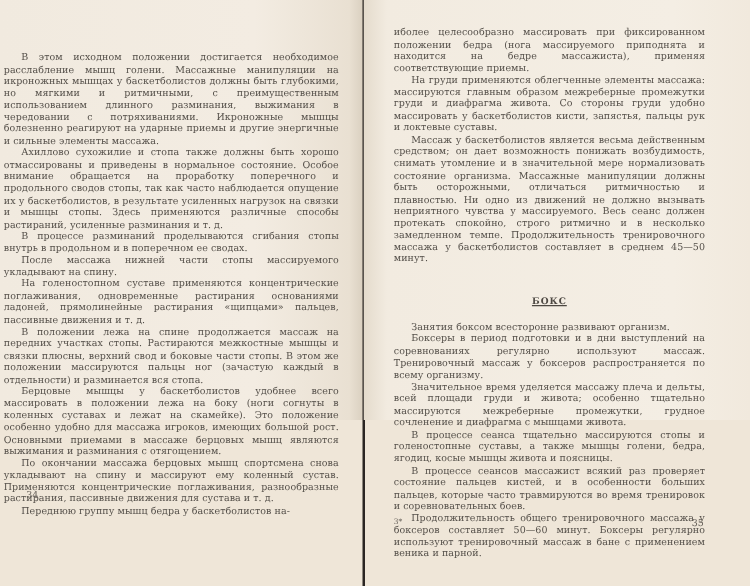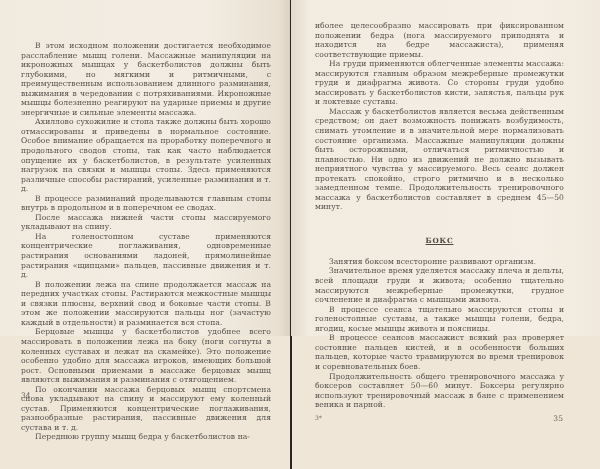--- a/index.html
+++ b/index.html
@@ -7,21 +7,21 @@
     width: 600px; height: 469px; overflow: hidden;
     background: #efe6d8;
     font-family: "DejaVu Serif", "Liberation Serif", serif;
     color: #4a4540;
   }
   .spread { position: relative; width: 600px; height: 469px; display: flex; }
   .page { position: relative; height: 336px; box-sizing: border-box; }
   .page-left {
     width: 291px;
     background: linear-gradient(to right, #f1eadf 0%, #f3ece2 70%, #e9e0d2 96%, #d9cfbf 100%);
-    padding: 41px 20px 0 21px;
+    padding: 41px 20px 0 3px;
   }
   .page-right {
     width: 309px;
     background: linear-gradient(to right, #e4dbcc 0%, #f2ebe0 6%, #f4eee4 80%, #f1e9dd 100%);
     padding: 21px 36px 0 24px;
   }
   .spine {
     position: absolute; left: 290px; top: 0; width: 2px; height: 469px;
     background: #2b2623;
   }
@@ -53,40 +53,41 @@
   .right-num { right: 37px; top: 414px; text-align: right; }
 </style>
 </head>
 <body>
 
 <div class="spread">
   <div class="page page-left">
     <div class="text">
       <p>В этом исходном положении достигается необходимое расслабление мышц голени. Массажные манипуляции на икроножных мышцах у баскетболистов должны быть глубокими, но мягкими и ритмичными, с преимущественным использованием длинного разминания, выжимания в чередовании с потряхиваниями. Икроножные мышцы болезненно реагируют на ударные приемы и другие энергичные и сильные элементы массажа.</p>
       <p>Ахиллово сухожилие и стопа также должны быть хорошо отмассированы и приведены в нормальное состояние. Особое внимание обращается на проработку поперечного и продольного сводов стопы, так как часто наблюдается опущение их у баскетболистов, в результате усиленных нагрузок на связки и мышцы стопы. Здесь применяются различные способы растираний, усиленные разминания и т. д.</p>
-      <p>В процессе разминаний проделываются главным стопы внутрь в продольном и в поперечном ее сводах.</p>
+      <p>В процессе разминаний проделываются сгибания стопы внутрь в продольном и в поперечном ее сводах.</p>
       <p>После массажа нижней части стопы массируемого укладывают на спину.</p>
       <p>На голеностопном суставе применяются концентрические поглаживания, одновременные растирания основаниями ладоней, прямолинейные растирания «щипцами» пальцев, пассивные движения и т. д.</p>
       <p>В положении лежа на спине продолжается массаж на передних участках стопы. Растираются межкостные мышцы и связки плюсны, верхний свод и боковые части стопы. В этом же положении массируются пальцы ног (зачастую каждый в отдельности) и разминается вся стопа.</p>
       <p>Берцовые мышцы у баскетболистов удобнее всего массировать в положении лежа на боку (ноги согнуты в коленных суставах и лежат на скамейке). Это положение особенно удобно для массажа игроков, имеющих большой рост. Основными приемами в массаже берцовых мышц являются выжимания и разминания с отягощением.</p>
       <p>По окончании массажа берцовых мышц спортсмена снова укладывают на спину и массируют ему коленный сустав. Применяются концентрические поглаживания, разнообразные растирания, пассивные движения для сустава и т. д.</p>
       <p>Переднюю группу мышц бедра у баскетболистов на-</p>
     </div>
     <span class="page-num left-num">34</span>
   </div>
 
   <div class="spine"></div>
 
   <div class="page page-right">
     <div class="text">
       <p style="text-indent:0">иболее целесообразно массировать при фиксированном положении бедра (нога массируемого приподнята и находится на бедре массажиста), применяя соответствующие приемы.</p>
       <p>На груди применяются облегченные элементы массажа: массируются главным образом межреберные промежутки груди и диафрагма живота. Со стороны груди удобно массировать у баскетболистов кисти, запястья, пальцы рук и локтевые суставы.</p>
       <p>Массаж у баскетболистов является весьма действенным средством; он дает возможность понижать возбудимость, снимать утомление и в значительной мере нормализовать состояние организма. Массажные манипуляции должны быть осторожными, отличаться ритмичностью и плавностью. Ни одно из движений не должно вызывать неприятного чувства у массируемого. Весь сеанс должен протекать спокойно, строго ритмично и в несколько замедленном темпе. Продолжительность тренировочного массажа у баскетболистов составляет в среднем 45—50 минут.</p>
       <div class="heading">БОКС</div>
       <p>Занятия боксом всесторонне развивают организм.</p>
+      <p>Боксеры в период подготовки и в дни выступлений на соревнованиях регулярно используют массаж. Тренировочный массаж у боксеров распространяется по всему организму.</p>
       <p>Значительное время уделяется массажу плеча и дельты, всей площади груди и живота; особенно тщательно массируются межреберные промежутки, грудное сочленение и диафрагма с мышцами живота.</p>
       <p>В процессе сеанса тщательно массируются стопы и голеностопные суставы, а также мышцы голени, бедра, ягодиц, косые мышцы живота и поясницы.</p>
       <p>В процессе сеансов массажист всякий раз проверяет состояние пальцев кистей, и в особенности больших пальцев, которые часто травмируются во время тренировок и соревновательных боев.</p>
       <p>Продолжительность общего тренировочного массажа у боксеров составляет 50—60 минут. Боксеры регулярно используют тренировочный массаж в бане с применением веника и парной.</p>
     </div>
     <span class="page-num sig-mark">3*</span>
     <span class="page-num right-num">35</span>
   </div>
 </div>
 

